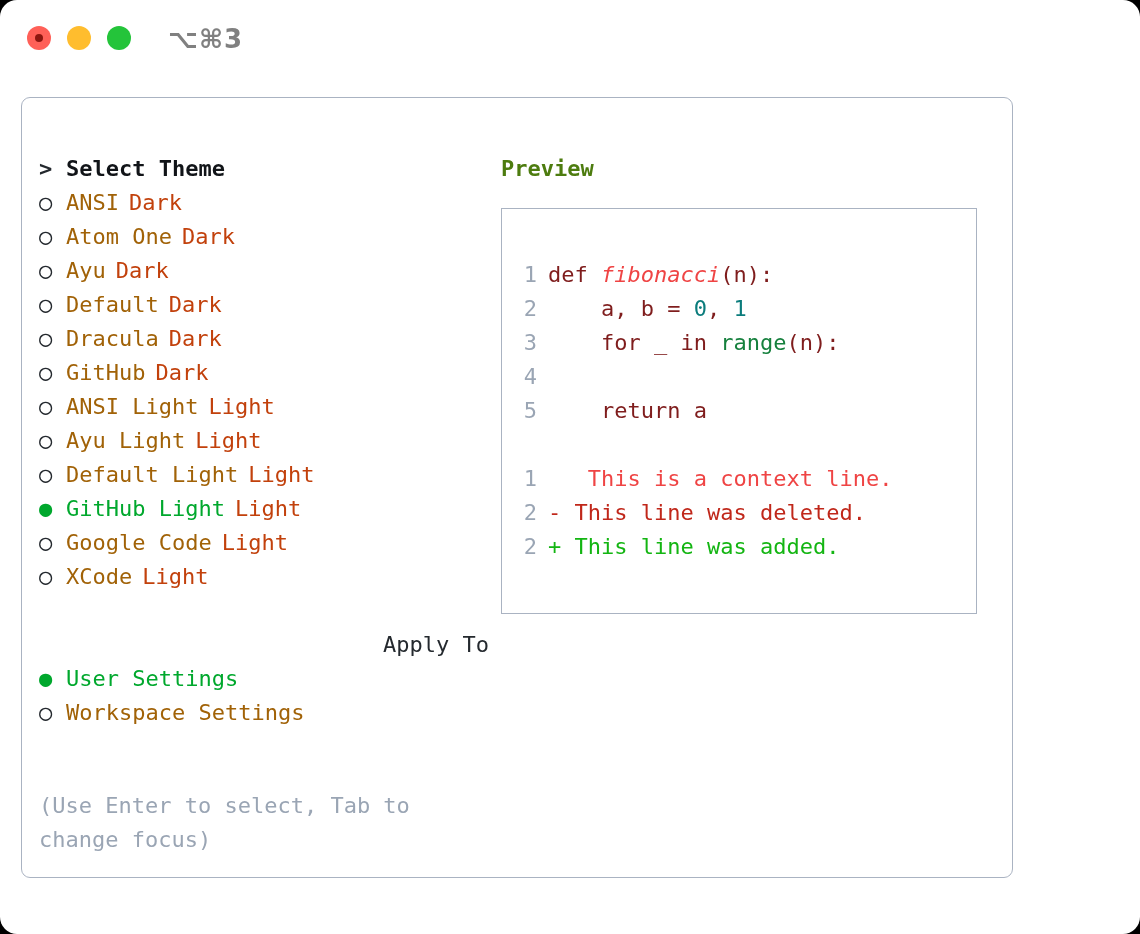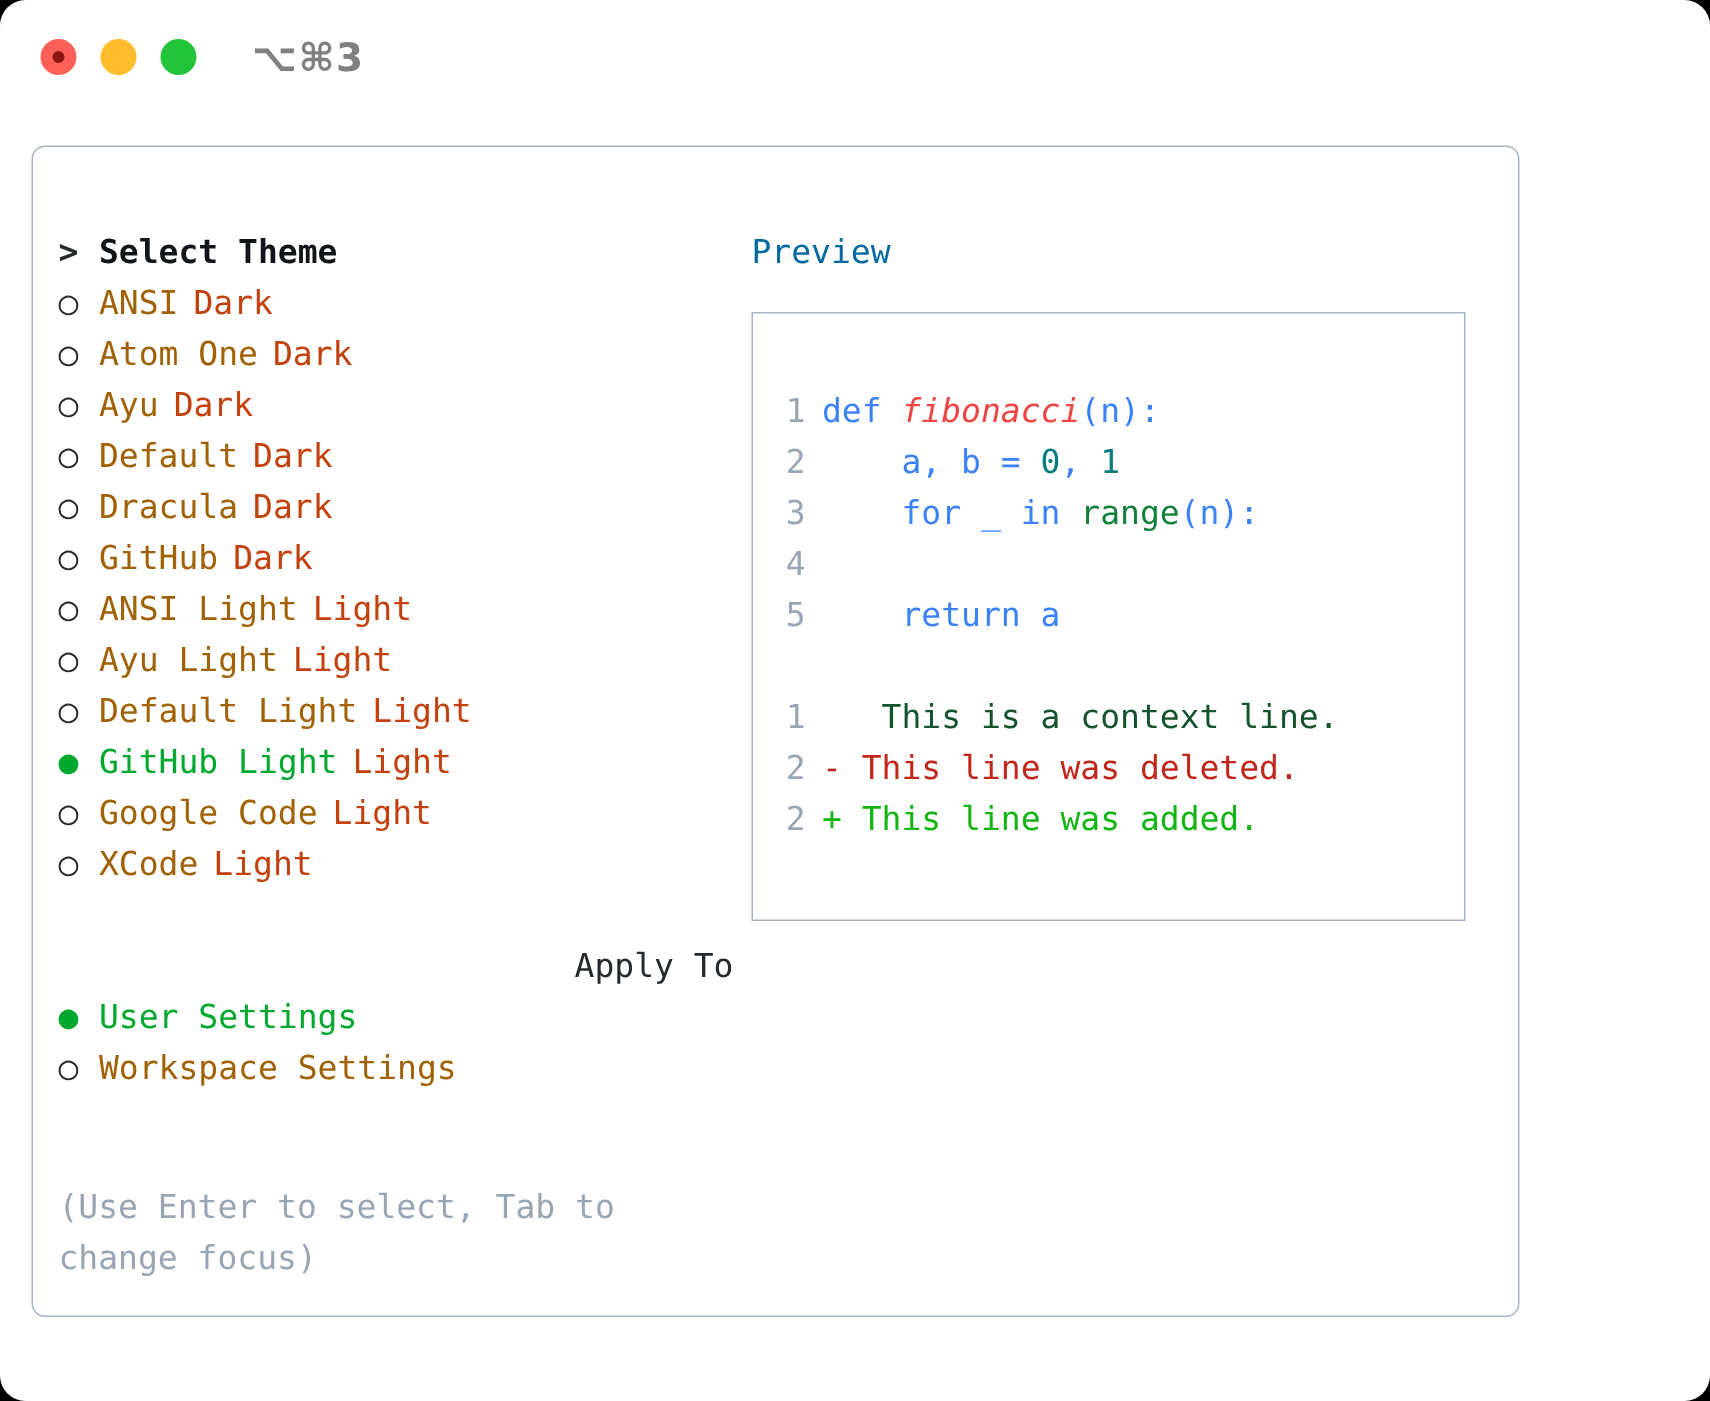--- a/index.html
+++ b/index.html
@@ -145,22 +145,22 @@
   
   .right-col {
     position: absolute;
     left: 479px;
     top: 54px;
     width: 480px;
   }
   .preview-title {
     font-size: 22px;
     line-height: 34px;
-    font-weight: 400;
-    color: #0369a1;
+    font-weight: 700;
+    color: #4d7c0f;
   }
   .preview-box {
     margin-top: 22px;
     width: 476px;
     height: 406px;
     border: 1px solid #aab3c2;
     box-sizing: border-box;
     background: #ffffff;
     padding: 49px 0 0 0;
   }
@@ -174,28 +174,28 @@
     white-space: pre;
   }
   .lineno {
     flex: 0 0 46px;
     width: 46px;
     text-align: right;
     color: #9aa5b4;
     padding-right: 11px;
     box-sizing: border-box;
   }
-  .code-text { color: #3b82f6; white-space: pre; margin-top: 36px; }
+  .code-text { color: #7f1d1d; white-space: pre; margin-top: 36px; }
 
   .tok-fn   { color: #ef4444; font-style: italic; }
   .tok-num  { color: #0b7c7c; }
   .tok-call { color: #15803d; }
 
   .diff-gap { height: 34px; }
-  .diff-context { color: #14532d; }
+  .diff-context { color: #ef4444; }
   .diff-del     { color: #c0271a; }
   .diff-add     { color: #13b512; }
 </style>
 </head>
 <body>
 
 <div class="window">
 
   <div class="titlebar">
     <div class="lights">

